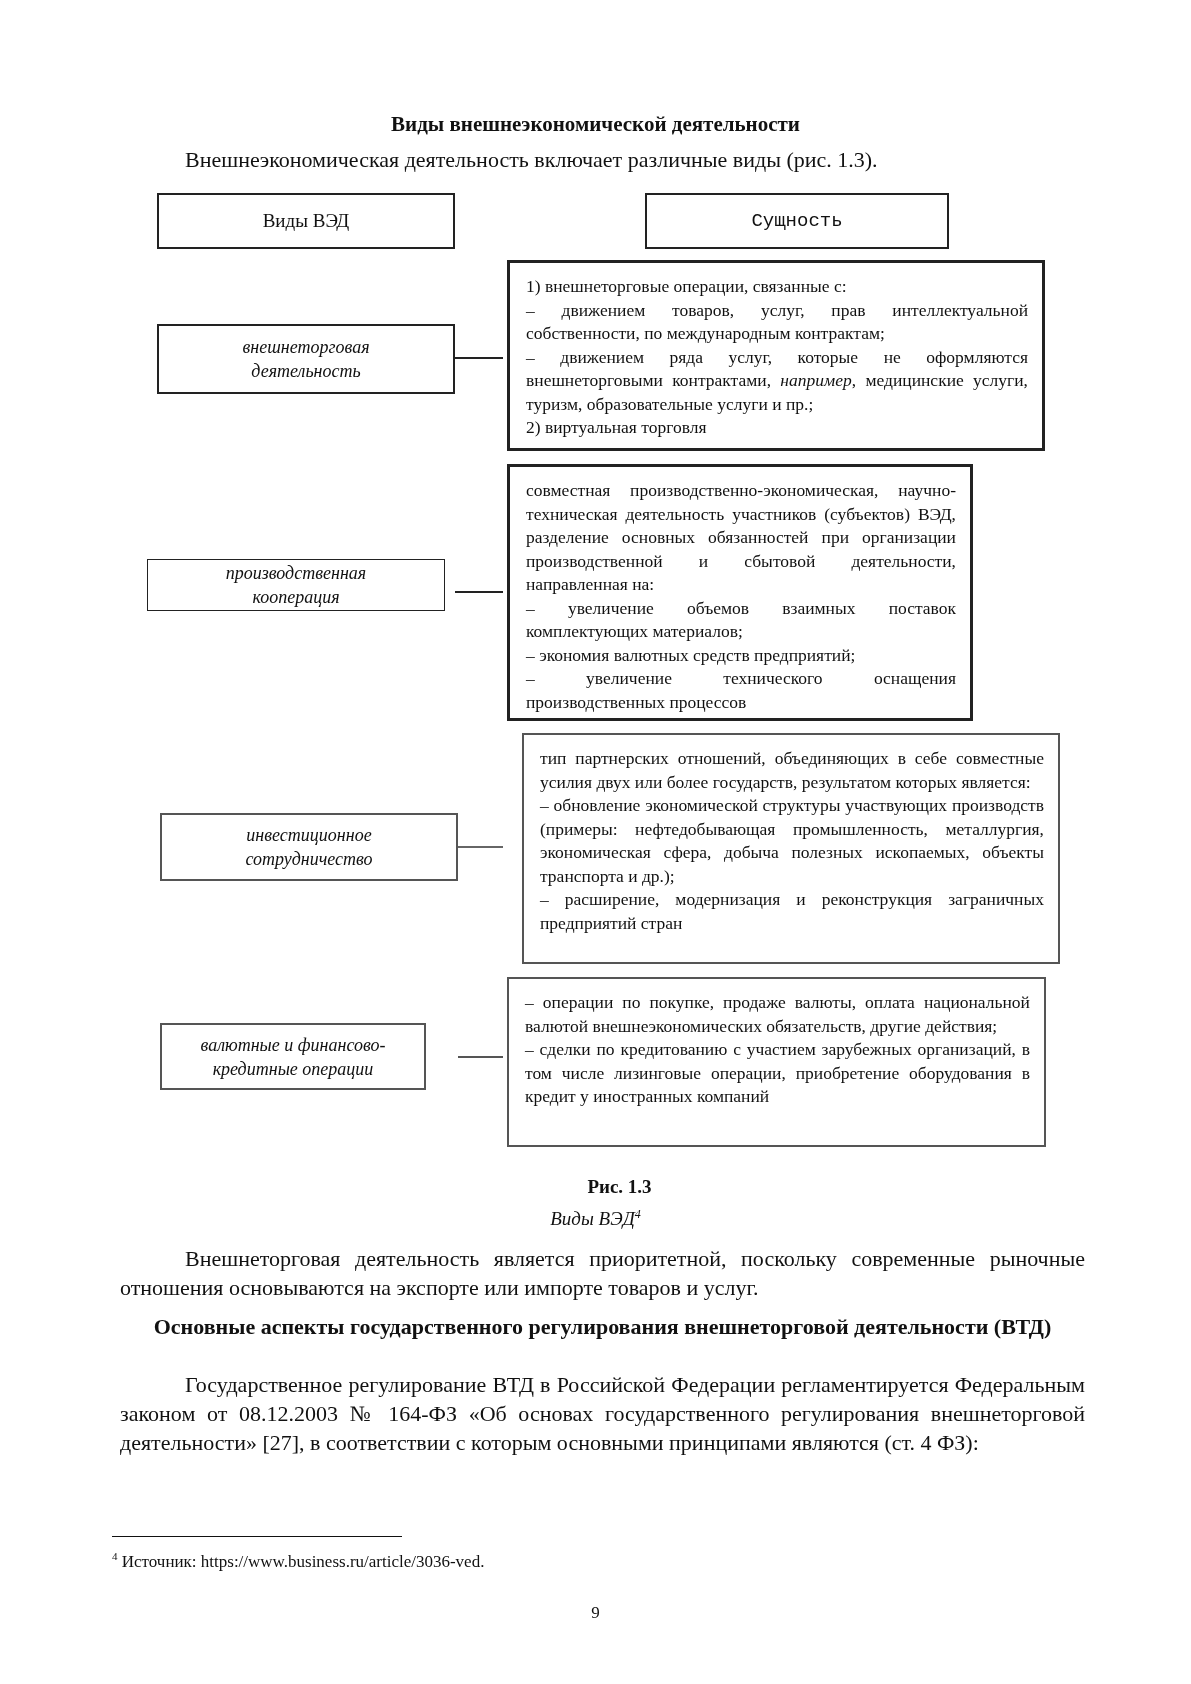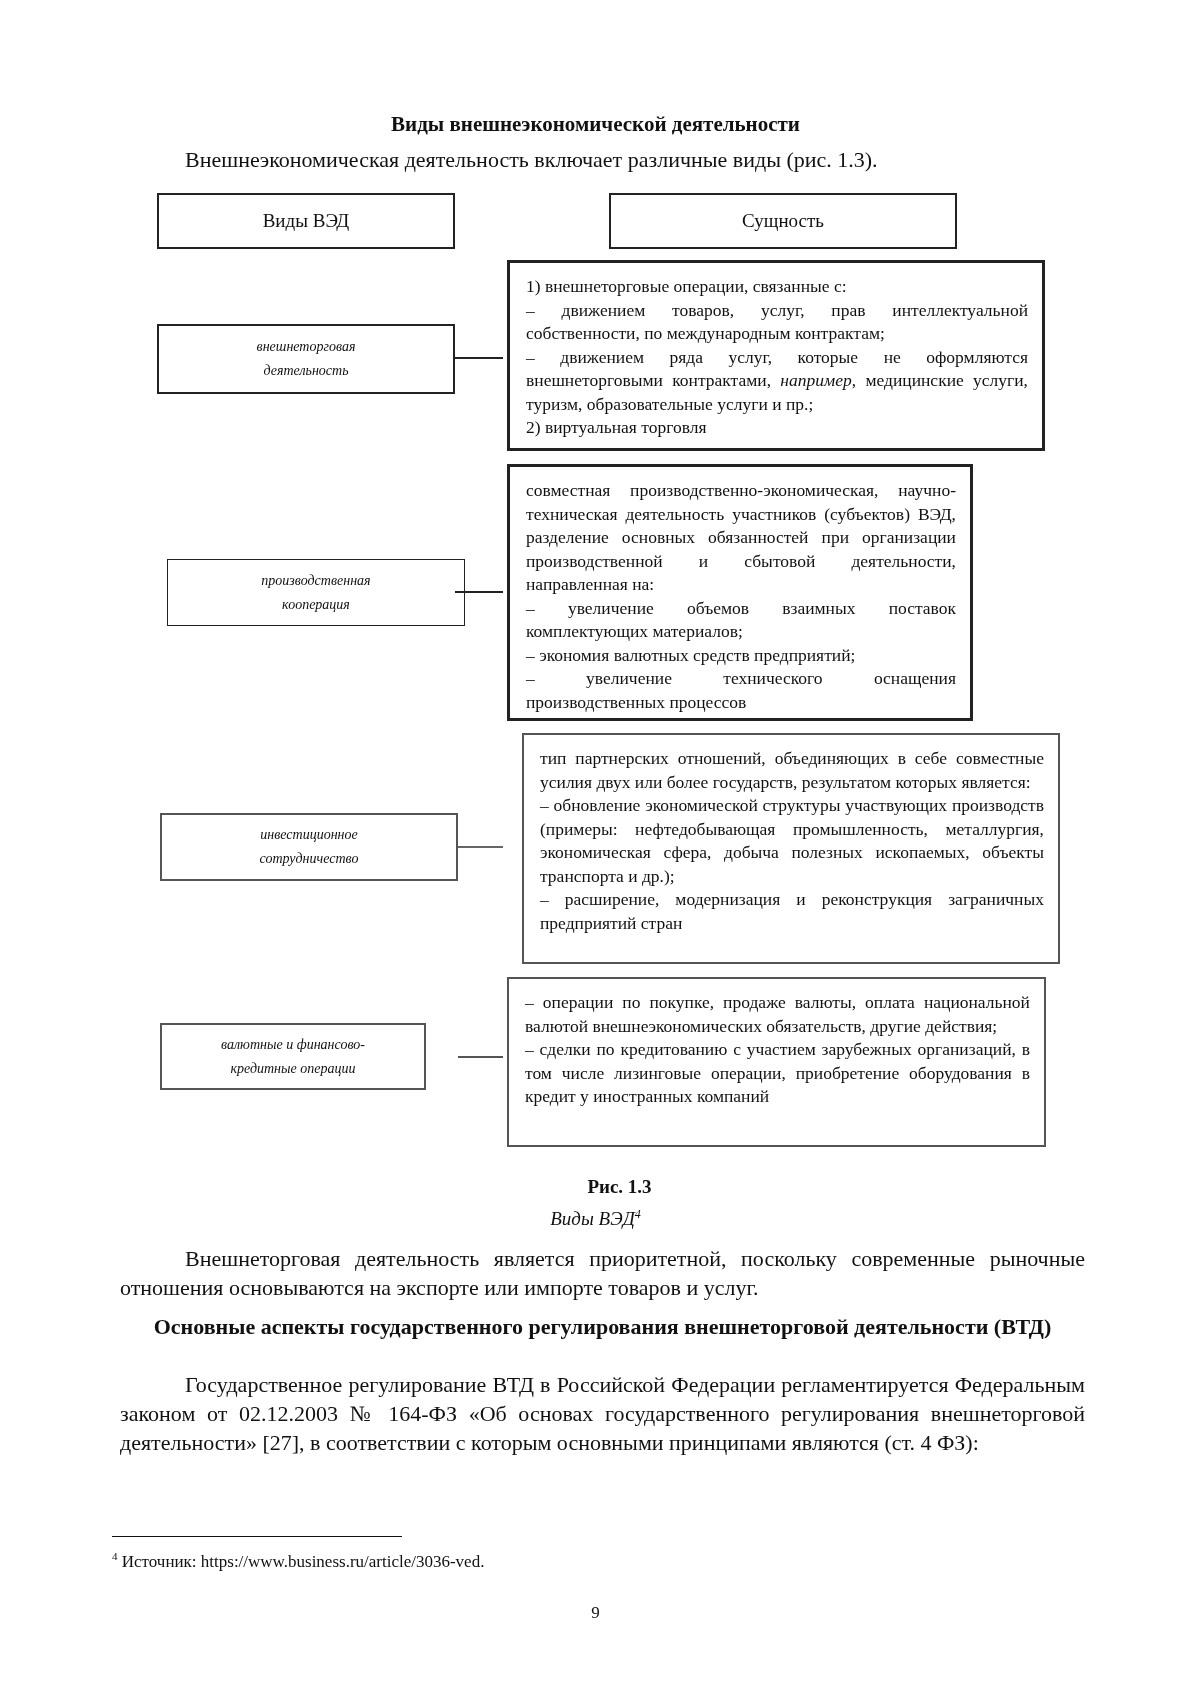--- a/index.html
+++ b/index.html
@@ -4,21 +4,21 @@
 <style>
   html, body { margin: 0; padding: 0; background: #ffffff; }
   body { width: 1191px; height: 1684px; position: relative; overflow: hidden;
          font-family: "Liberation Serif", "DejaVu Serif", serif; color: #111; }
   .abs { position: absolute; }
   .title { left: 0; width: 1191px; top: 112px; text-align: center; font-weight: bold; font-size: 21px; }
   .intro { left: 185px; top: 147px; font-size: 22px; }
   .hdrbox { border: 2px solid #222; display: flex; align-items: center; justify-content: center;
             font-size: 19px; box-sizing: border-box; }
   .leftbox { border: 2px solid #222; display: flex; align-items: center; justify-content: center;
-             text-align: center; font-style: italic; font-size: 14px; line-height: 24px; box-sizing: border-box; }
+             text-align: center; font-style: italic; font-size: 18px; line-height: 24px; box-sizing: border-box; }
   .rightbox { border: 3px solid #222; box-sizing: border-box; padding: 12px 14px 8px 16px;
               font-size: 17.5px; line-height: 23.5px; text-align: justify; }
   .rightbox.light { border: 2px solid #555; }
   .leftbox.light { border: 2px solid #555; }
   .rightbox p { margin: 0; }
   .arrow { position: absolute; height: 0; }
   .arrow .line { position: absolute; left: 0; top: -1px; height: 2px; background: #222; }
   .arrow .head { position: absolute; top: -8px; width: 0; height: 0; }
   .caption { left: 0; width: 1191px; text-align: center; font-size: 19px; }
   .body-p { left: 120px; width: 965px; font-size: 22px; line-height: 29px; text-align: justify; }
@@ -33,21 +33,21 @@
 </head>
 <body>
 
 <div class="abs title">Виды внешнеэкономической деятельности</div>
 <div class="abs intro">Внешнеэкономическая деятельность включает различные виды (рис. 1.3).</div>
 
 <div>
   <div class="abs hdrbox" style="left:157px;top:193px;width:298px;height:56px;">
     <span>Виды ВЭД</span>
   </div>
-  <div class="abs hdrbox" style="left:609px;top:193px;width:348px;height:56px;">
+  <div class="abs hdrbox" style="left:645px;top:193px;width:304px;height:56px;font-family:Liberation Mono, monospace;">
     <span>Сущность</span>
   </div>
 
   <div class="abs leftbox" style="left:157px;top:324px;width:298px;height:70px;">
     <div>
       <div>внешнеторговая</div>
       <div>деятельность</div>
     </div>
   </div>
   <div class="arrow" style="left:455px;top:358px;">
@@ -56,21 +56,21 @@
         <polyline points="1,1 12,8 1,15" fill="none" stroke="#222" stroke-width="2.5"></polyline>
       </svg>
   </div>
   <div class="abs rightbox" style="left:507px;top:260px;width:538px;height:191px;">
     <p>1) внешнеторговые операции, связанные с:</p>
     <p>– движением товаров, услуг, прав интеллектуальной собственности, по международным контрактам;</p>
     <p><span>– движением ряда услуг, которые не оформляются внешнеторговыми контрактами,</span> <i>например</i><span>, медицинские услуги, туризм, образовательные услуги и пр.;</span></p>
     <p>2) виртуальная торговля</p>
   </div>
 
-  <div class="abs leftbox" style="left:167px;top:559px;width:298px;height:67px;border-width:1.5px;">
+  <div class="abs leftbox" style="left:147px;top:559px;width:298px;height:52px;border-width:1.5px;">
     <div>
       <div>производственная</div>
       <div>кооперация</div>
     </div>
   </div>
   <div class="arrow" style="left:455px;top:592px;">
     <div class="line" style="width:48px;"></div>
     <svg class="head" style="left:38px;" width="14" height="16" viewBox="0 0 14 16">
         <polyline points="1,1 12,8 1,15" fill="none" stroke="#222" stroke-width="1.8"></polyline>
       </svg>
@@ -120,20 +120,20 @@
 
 <div class="abs caption" style="top:1176px;font-weight:bold;padding-left:24px;">Рис. 1.3</div>
 <div class="abs caption" style="top:1207px;font-style:italic;">
   <span>Виды ВЭД</span><sup>4</sup>
 </div>
 
 <div class="abs body-p indent" style="top:1244px;">Внешнеторговая деятельность является приоритетной, поскольку современные рыночные отношения основываются на экспорте или импорте товаров и услуг.</div>
 
 <div class="abs h2" style="top:1312px;">Основные аспекты государственного регулирования внешнеторговой деятельности (ВТД)</div>
 
-<div class="abs body-p indent" style="top:1370px;">Государственное регулирование ВТД в Российской Федерации регламентируется Федеральным законом от 02.12.2003 № 164-ФЗ «Об основах государственного регулирования внешнеторговой деятельности» [27], в соответствии с которым основными принципами являются (ст. 4 ФЗ):</div>
+<div class="abs body-p indent" style="top:1370px;">Государственное регулирование ВТД в Российской Федерации регламентируется Федеральным законом от 08.12.2003 № 164-ФЗ «Об основах государственного регулирования внешнеторговой деятельности» [27], в соответствии с которым основными принципами являются (ст. 4 ФЗ):</div>
 
 <div class="abs footline"></div>
 <div class="abs footnote">
   <sup>4</sup><span> Источник: https://www.business.ru/article/3036-ved.</span>
 </div>
 
 <div class="abs pagenum">9</div>
 
 </body></html>

